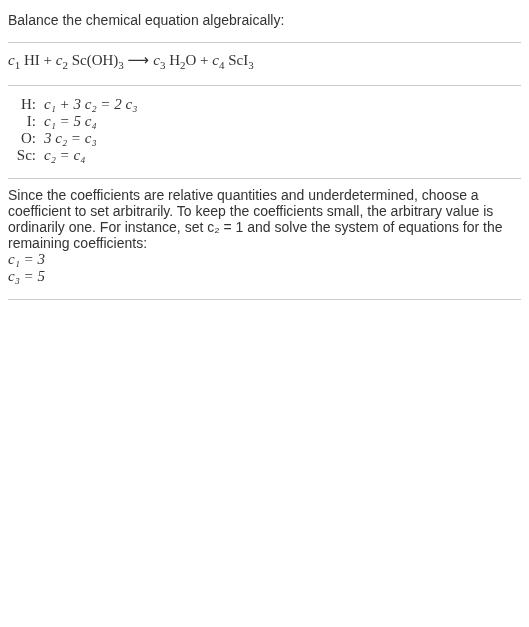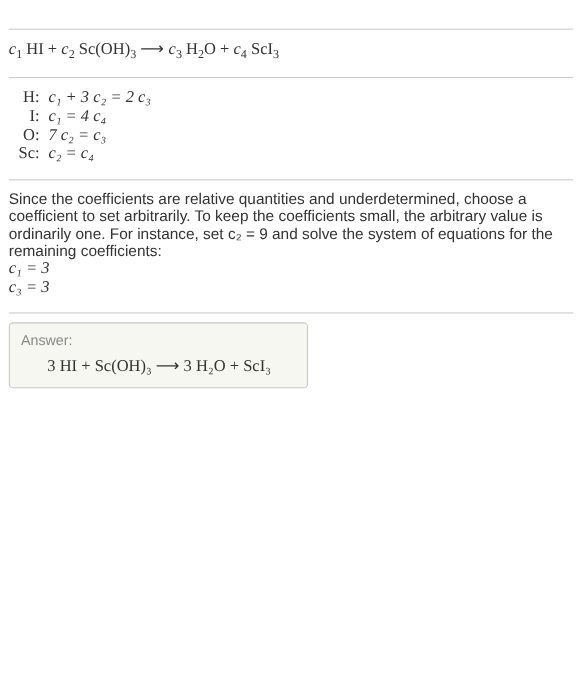--- a/index.html
+++ b/index.html
@@ -63,20 +63,21 @@
     padding-left: 24px;
   }
   .arrow {
     font-family: Arial, sans-serif;
   }
 </style>
 </head>
 <body>
 
 <div class="section">
+  <div>Balance the chemical equation algebraically:</div>
 </div>
 
 <hr class="hr">
 
 <div class="section">
   <div class="chem">
     <span class="ital">c</span><sub>1</sub><span> HI</span><span> + </span><span class="ital">c</span><sub>2</sub><span> Sc(OH)</span><sub>3</sub>
     <span class="arrow"> ⟶ </span>
     <span class="ital">c</span><sub>3</sub><span> H</span><sub>2</sub><span>O</span><span> + </span><span class="ital">c</span><sub>4</sub><span> ScI</span><sub>3</sub>
   </div>
@@ -86,42 +87,38 @@
 
 <div class="section">
   <table class="eq-table">
     <tbody>
         <tr>
       <td class="label">H:</td>
       <td class="ital">c₁ + 3 c₂ = 2 c₃</td>
     </tr>
     <tr>
       <td class="label">I:</td>
-      <td class="ital">c₁ = 4 c₄</td>
+      <td class="ital">c₁ = 5 c₄</td>
     </tr>
     <tr>
       <td class="label">O:</td>
-      <td class="ital">7 c₂ = c₃</td>
+      <td class="ital">3 c₂ = c₃</td>
     </tr>
     <tr>
       <td class="label">Sc:</td>
       <td class="ital">c₂ = c₄</td>
     </tr>
   </tbody>
     </table>
 </div>
 
 <hr class="hr">
 
 <div class="section">
-  <div>Since the coefficients are relative quantities and underdetermined, choose a coefficient to set arbitrarily. To keep the coefficients small, the arbitrary value is ordinarily one. For instance, set c₂ = 9 and solve the system of equations for the remaining coefficients:</div>
+  <div>Since the coefficients are relative quantities and underdetermined, choose a coefficient to set arbitrarily. To keep the coefficients small, the arbitrary value is ordinarily one. For instance, set c₂ = 1 and solve the system of equations for the remaining coefficients:</div>
   <div class="chem ital">c₁ = 3</div>
-  <div class="chem ital">c₃ = 3</div>
+  <div class="chem ital">c₃ = 5</div>
 </div>
 
 <hr class="hr">
 
 <div class="section">
-  <div class="answer-box">
-    <div class="answer-label">Answer:</div>
-    <div class="answer-content">3 HI + Sc(OH)₃  ⟶  3 H₂O + ScI₃</div>
-  </div>
 </div>
 
 </body></html>

